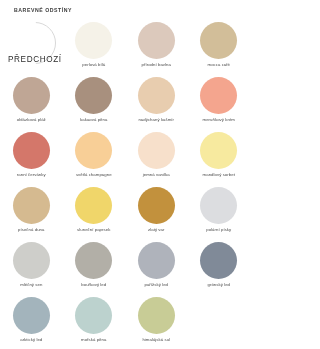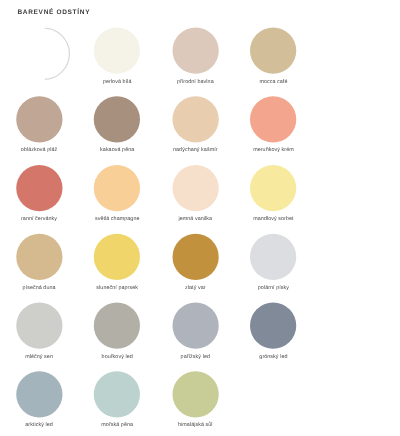--- a/index.html
+++ b/index.html
@@ -108,20 +108,21 @@
 </style>
 </head>
 <body>
 
 <div class="page">
 
   <div class="header">BAREVNÉ ODSTÍNY</div>
 
   <div class="prev-cell">
     <div class="prev-arc"></div>
+    <div class="prev-label">PŘEDCHOZÍ</div>
   </div>
 
   <div class="grid">
       <div class="row">
         <div class="cell empty"></div>
         <div class="cell">
           <div class="swatch" style="background: rgb(245, 242, 232);"></div>
           <div class="swatch-label">perlová bílá</div>
         </div>
         <div class="cell">

